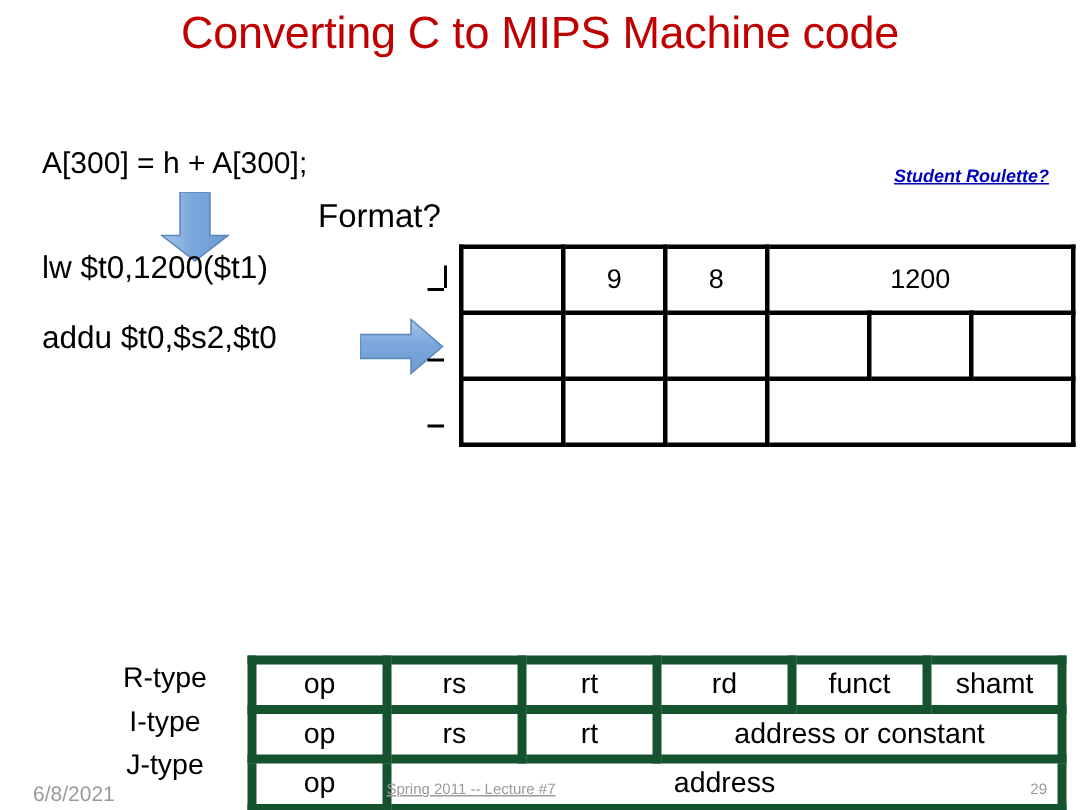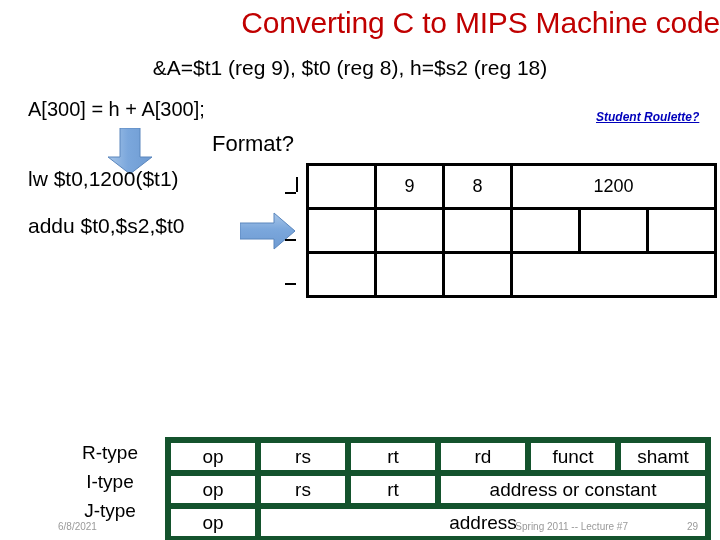--- a/index.html
+++ b/index.html
@@ -20,21 +20,21 @@
     width: 720px;
     height: 540px;
   }
 
   
   .title {
     position: absolute;
     left: 0;
     top: 6px;
     width: 720px;
-    text-align: right;
+    text-align: center;
     font-size: 30px;
     color: #C00000;
     letter-spacing: -0.2px;
     white-space: nowrap;
   }
 
   
   .subtitle {
     position: absolute;
     left: 0;
@@ -168,52 +168,51 @@
     font-size: 19px;
     padding: 0;
     white-space: nowrap;
   }
 
   
   .footer-date {
     position: absolute;
     left: 22px;
     top: 521px;
-    font-size: 10px;
+    font-size: 14px;
     color: #9a9a9a;
     white-space: nowrap;
-    margin-left: 36px;
   }
   .footer-center {
     position: absolute;
     left: 0;
     top: 521px;
     width: 628px;
-    text-align: right;
+    text-align: center;
     font-size: 10px;
     color: #9a9a9a;
     white-space: nowrap;
+    text-decoration: underline;
   }
   .footer-page {
     position: absolute;
     right: 22px;
     top: 521px;
     font-size: 10px;
     color: #9a9a9a;
     white-space: nowrap;
   }
 </style>
 </head>
 <body>
 
 <div class="slide">
 
   <div class="title">Converting C to MIPS Machine code</div>
 
-  <div class="subtitle">&amp;A=$t1 (reg 9), $t0 (reg 8), h=$s2 (reg 18)</div>
 
   <div class="c-stmt">A[300] = h + A[300];</div>
 
   <div class="roulette">Student Roulette?</div>
 
   <div class="format-q">Format?</div>
 
   <div class="arrow-down">
     <svg width="46" height="47" viewBox="0 0 46 47" xmlns="http://www.w3.org/2000/svg">
       <defs>

